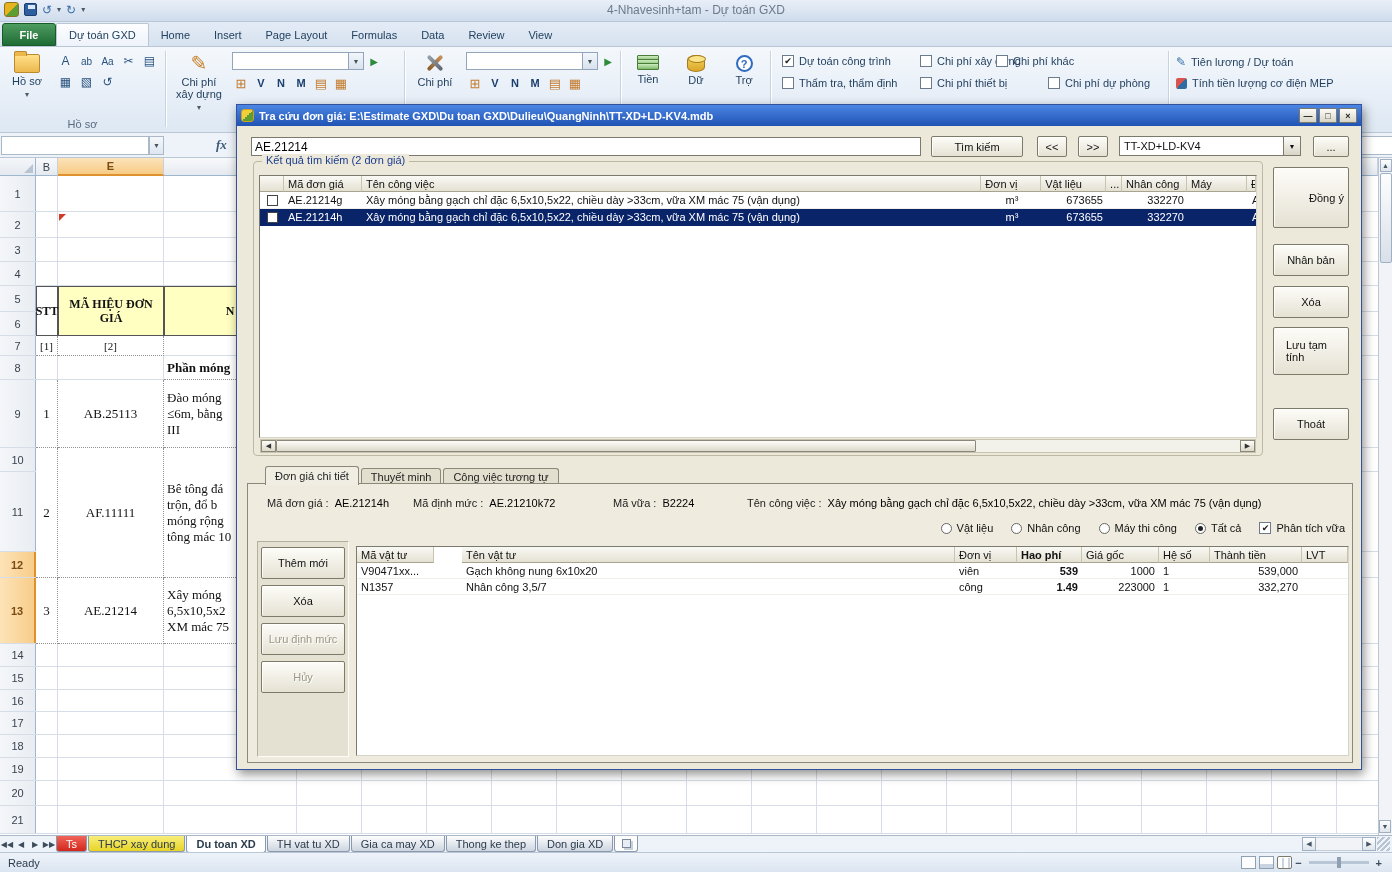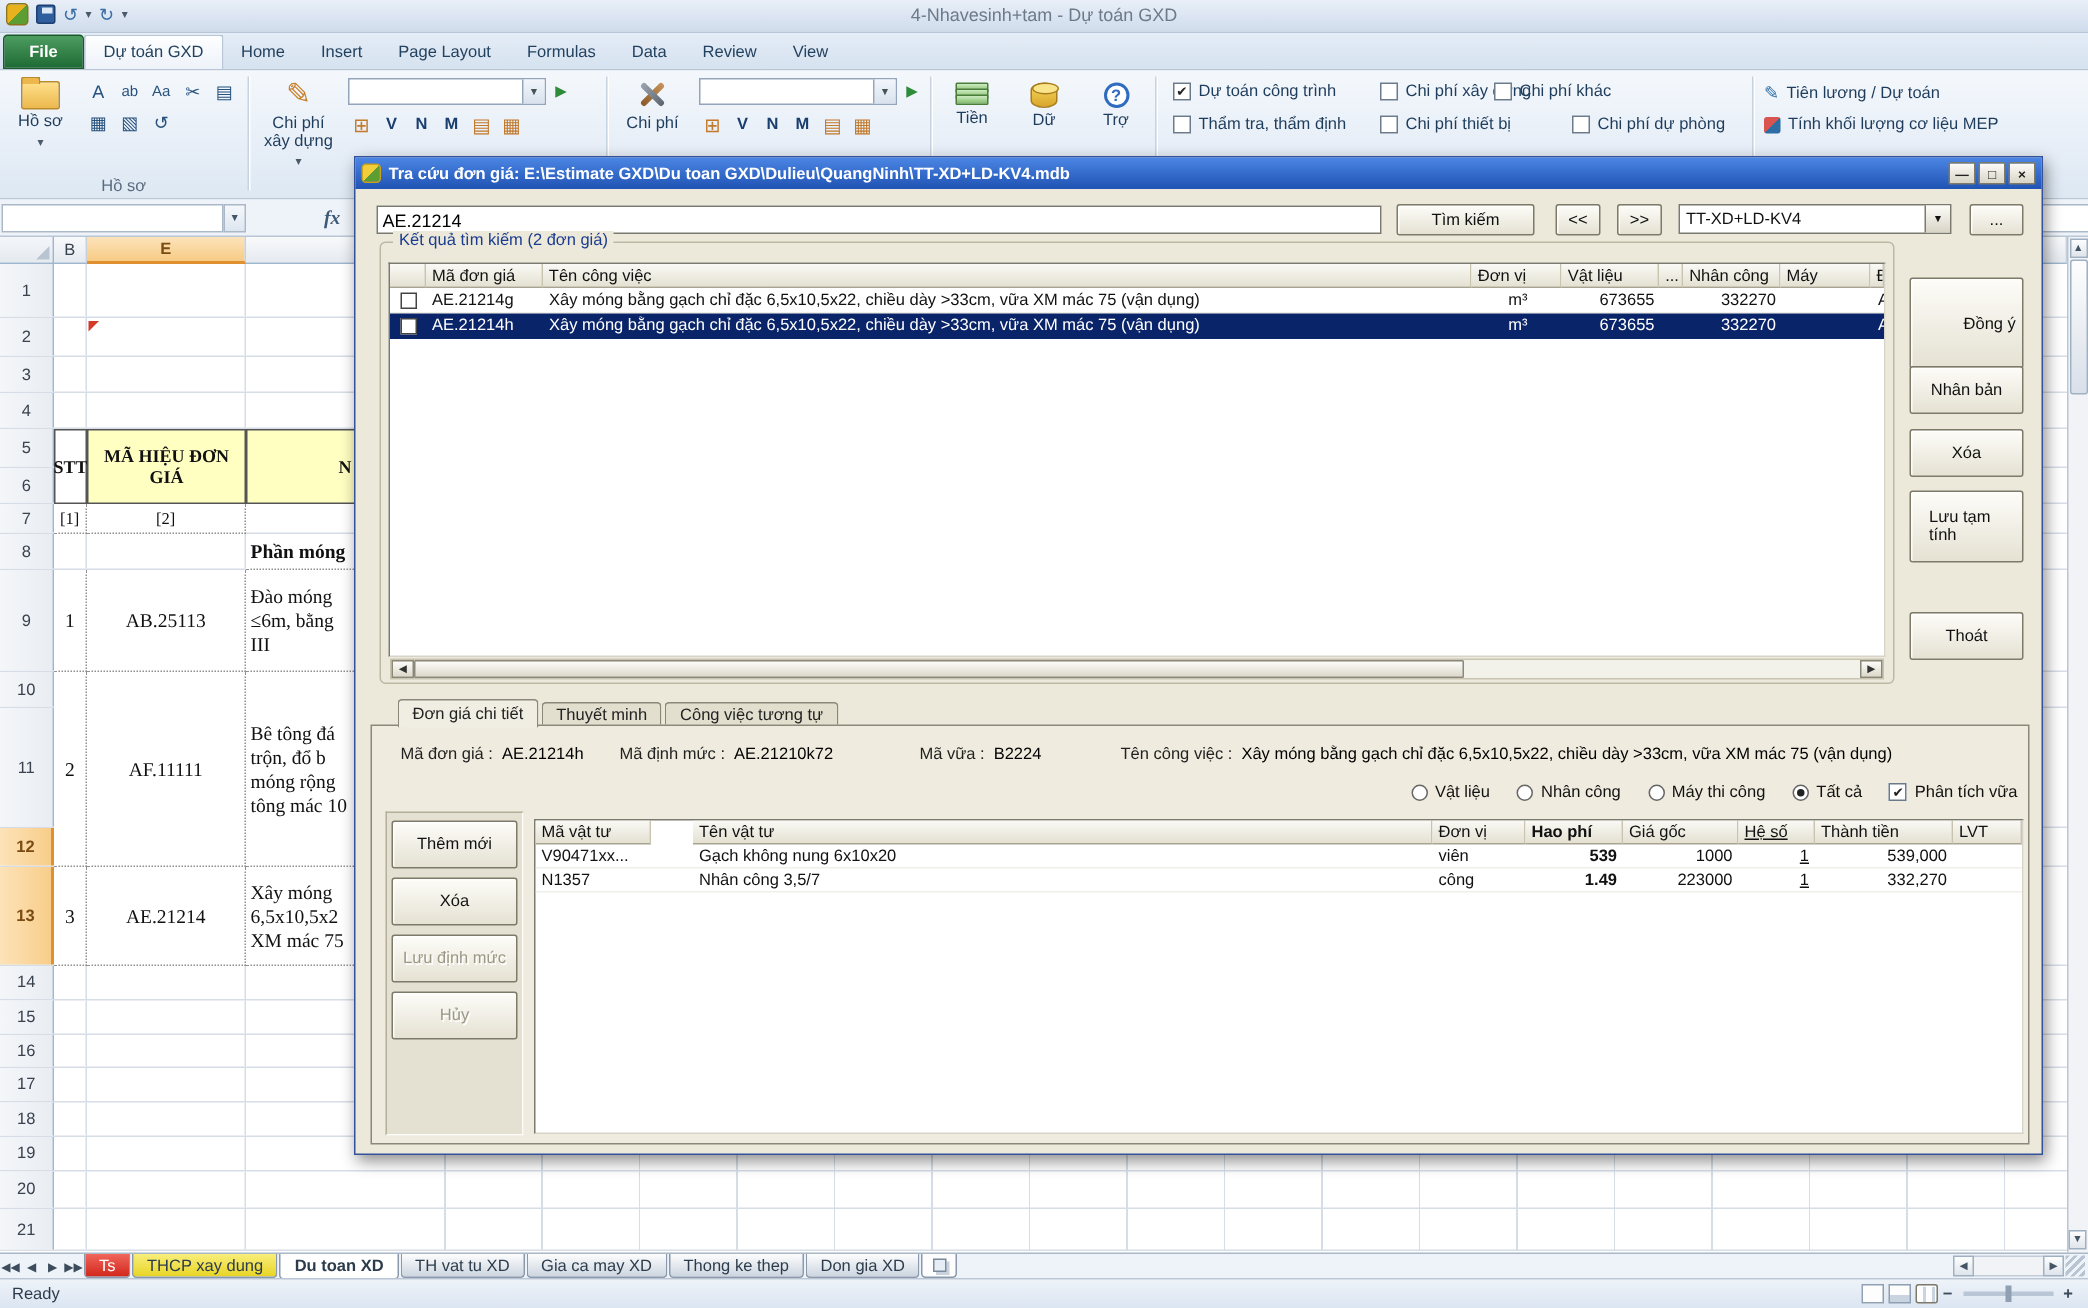--- a/index.html
+++ b/index.html
@@ -159,21 +159,21 @@
   .dpair .val { color:#000; }
   .radiorow { position:absolute; top:417px; right:16px; display:flex; align-items:center; gap:18px; }
   .ritem { display:flex; align-items:center; gap:5px; }
   .rdo { width:11px; height:11px; border:1px solid #666; border-radius:50%; background:#fff; position:relative; }
   .rdo.on::after { content:""; position:absolute; left:2px; top:2px; width:5px; height:5px; background:#222; border-radius:50%; }
   .leftpanel { position:absolute; left:20px; top:436px; width:92px; height:216px; background:#e4e1d2; border:1px solid; border-color:#b4b09c #fdfcf6 #fdfcf6 #b4b09c; }
   .lbtn { position:absolute; left:24px; width:84px; height:32px; }
   .mattbl { position:absolute; left:119px; top:441px; width:993px; height:210px; background:#fff; border:1px solid; border-color:#7a7a6e #d6d3c8 #d6d3c8 #7a7a6e; overflow:hidden; }
   .mrow { display:flex; height:16px; align-items:center; border-bottom:1px solid #f0efe8; }
   .m-code{width:77px;} .m-name{width:493px;margin-left:28px;} .m-unit{width:62px;} .m-qty{width:65px; text-align:right;font-weight:bold;}
-  .m-price{width:77px; text-align:right;} .m-factor{width:51px; text-align:right;text-decoration:underline;} .m-total{width:92px; text-align:right;} .m-lvt{flex:1; text-align:center;}
+  .m-price{width:77px; text-align:right;} .m-factor{width:51px; text-align:left;} .m-total{width:92px; text-align:right;} .m-lvt{flex:1; text-align:center;}
 </style>
 </head>
 <body>
 
 <div class="titlebar">
   <div class="qat">
     <span class="app-logo"></span>
     <span class="save-ico"></span>
     <span class="qglyph">↺</span>
       <span class="dd">▾</span>
@@ -301,21 +301,21 @@
     <span>Chi phí dự phòng</span>
   </div>
   <div class="vline" style="left:1168px;"></div>
 
   <div class="rlink" style="left:1176px; top:8px;">
     <span class="lnk-ico1">✎</span>
     <span>Tiên lương / Dự toán</span>
   </div>
   <div class="rlink" style="left:1176px; top:30px;">
     <span class="lnk-ico2"></span>
-    <span>Tính khối lượng cơ liệu MEP</span>
+    <span>Tính tiền lượng cơ điện MEP</span>
   </div>
 </div>
 
 <div class="fbar">
   <div class="namebox"></div>
   <div class="namedrop">▼</div>
   <div class="fx">fx</div>
   <div class="finput"></div>
 </div>
 
@@ -599,21 +599,21 @@
       <span class="rc w-sliver">A</span>
     </div>
   </div>
   <div class="hscroll">
     <span class="sbbtn">◀</span>
     <span class="sbthumb"></span>
     <span class="sbfill"></span>
     <span class="sbbtn">▶</span>
   </div>
 
-  <div class="b3 sidebtn" style="top:80px; height:61px;padding-left:31px;">Đồng ý</div>
+  <div class="b3 sidebtn" style="top:62px; height:61px;padding-left:31px;">Đồng ý</div>
   <div class="b3 sidebtn" style="top:139px; height:32px;">Nhân bản</div>
   <div class="b3 sidebtn" style="top:181px; height:32px;">Xóa</div>
   <div class="b3 sidebtn" style="top:222px; height:48px;padding-left:12px;">Lưu tạm tính</div>
   <div class="b3 sidebtn" style="top:303px; height:32px;">Thoát</div>
 
   <div class="dtabs">
     <div class="dtab active">Đơn giá chi tiết</div>
     <div class="dtab">Thuyết minh</div>
     <div class="dtab">Công việc tương tự</div>
   </div>

